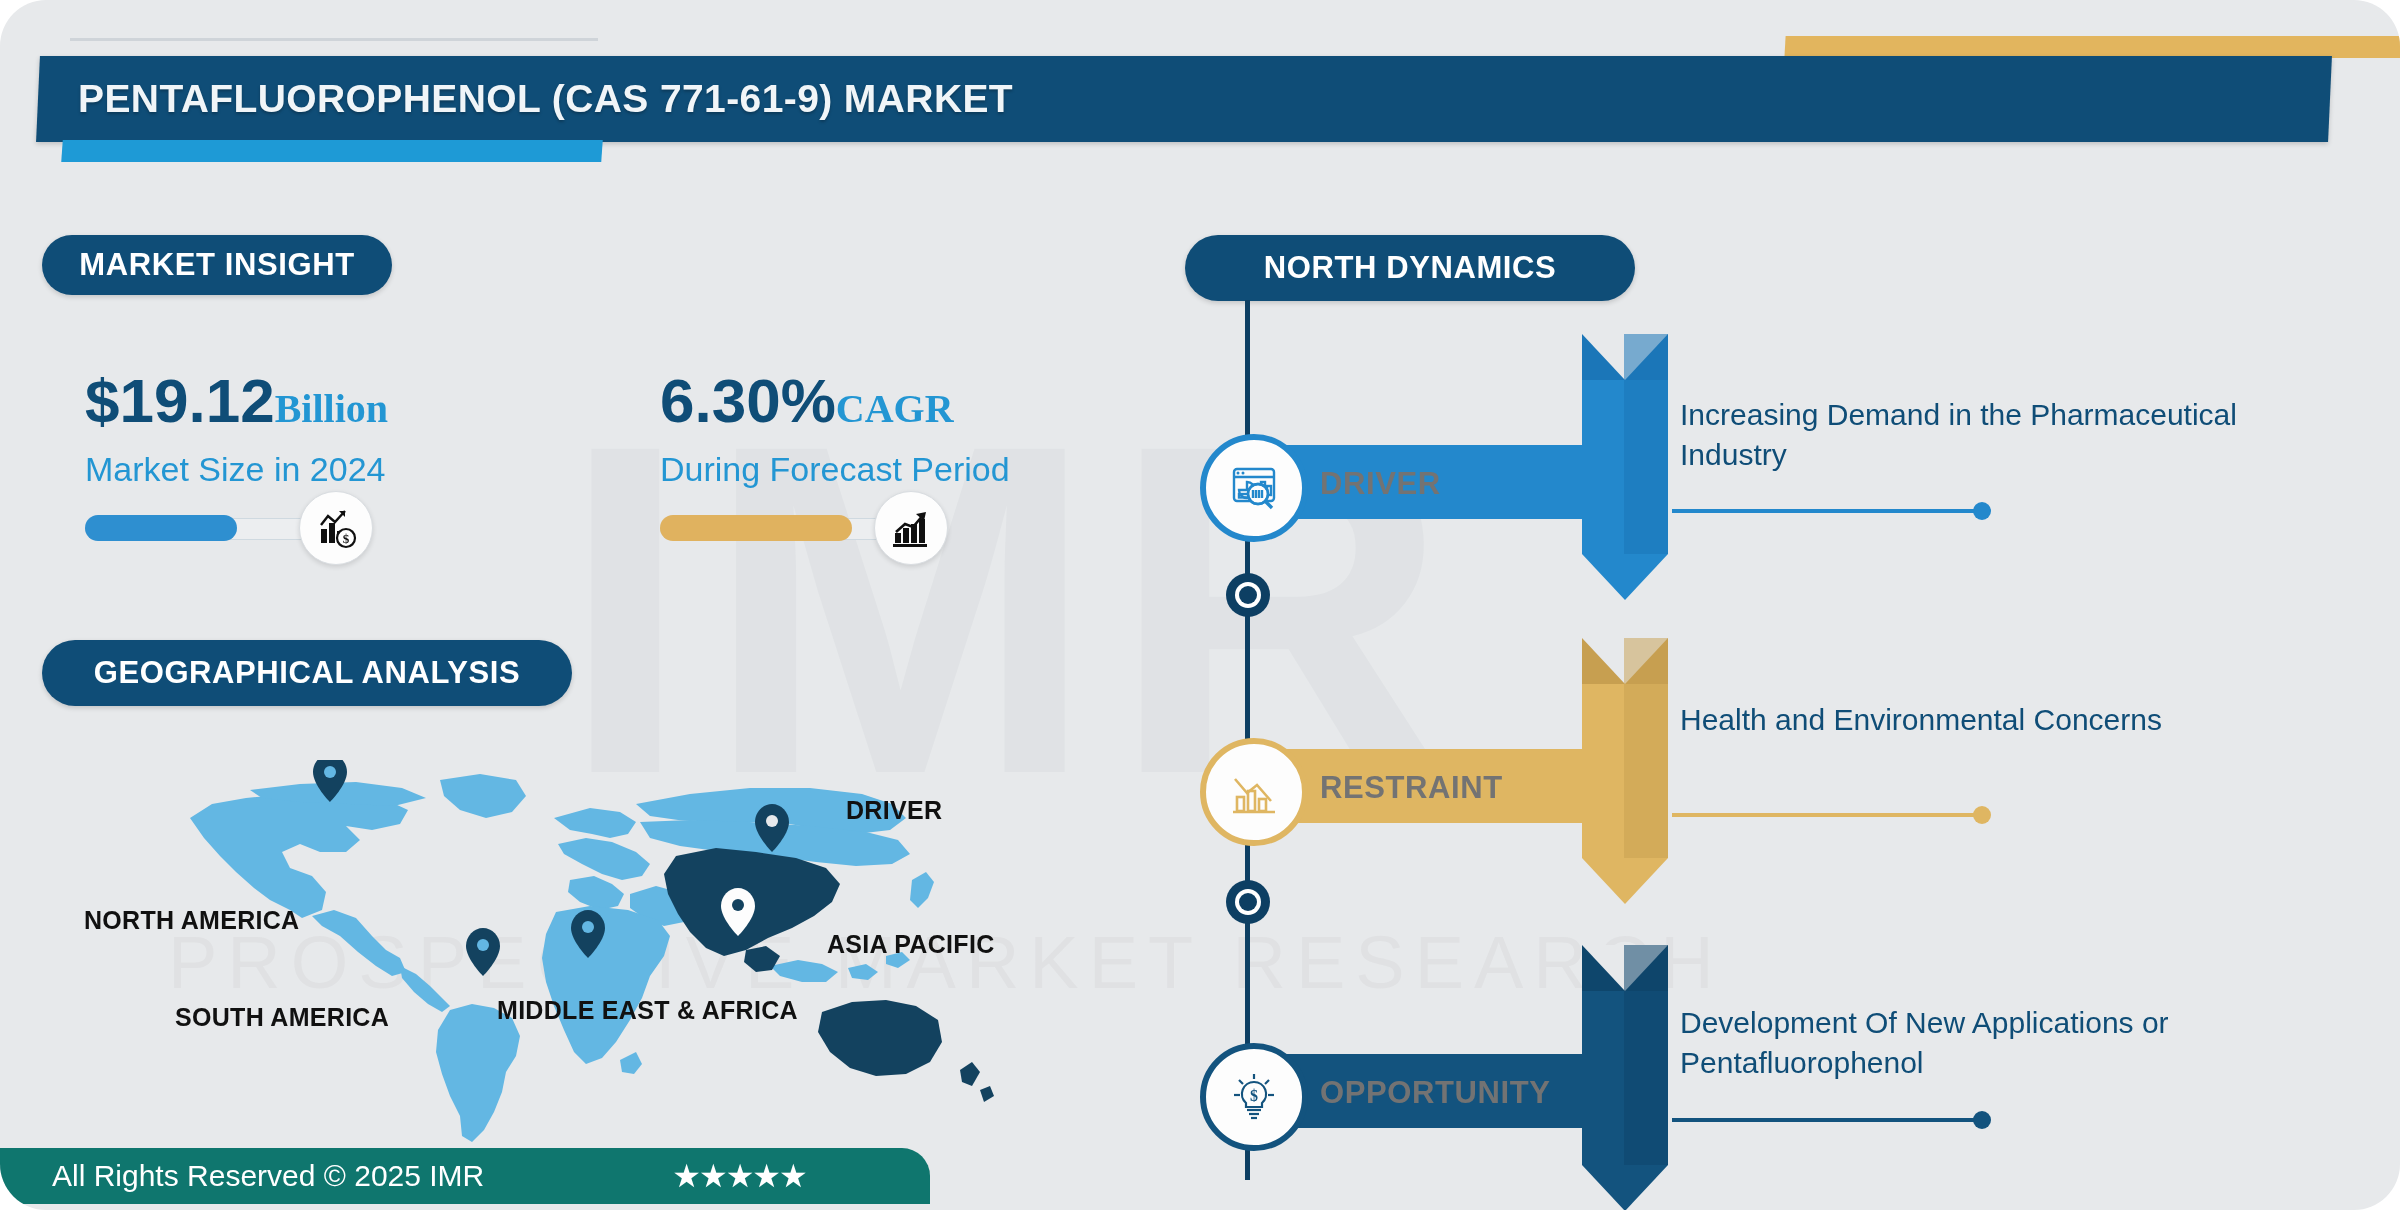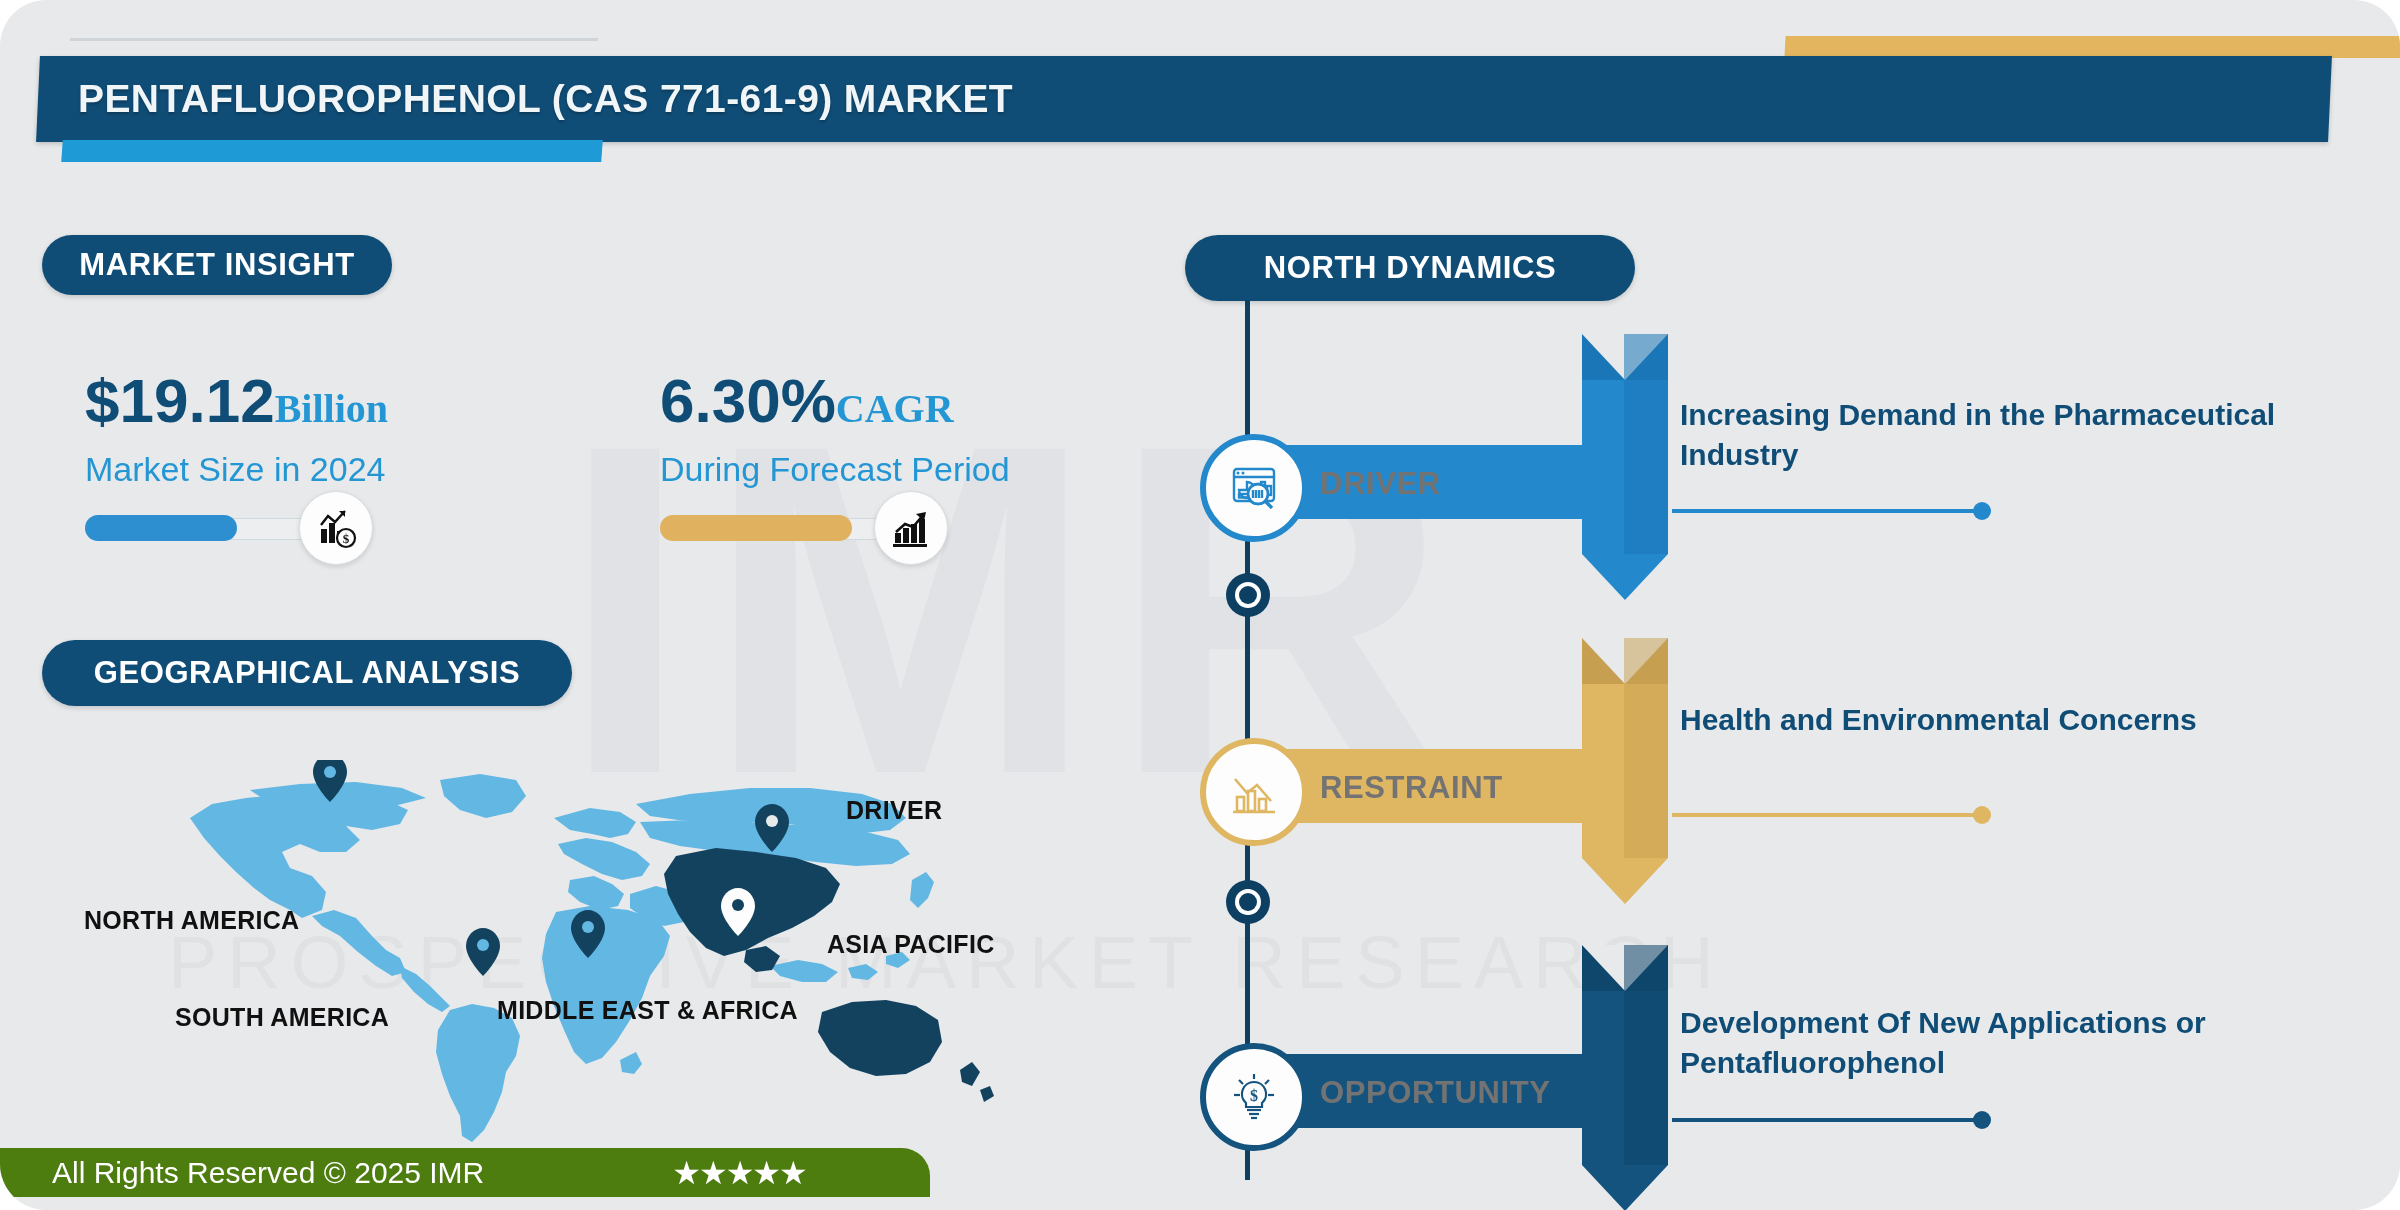--- a/index.html
+++ b/index.html
@@ -122,31 +122,31 @@
     position:absolute;width:96px;height:96px;border-radius:50%;
     display:flex;align-items:center;justify-content:center;
     background:#fdfdfd;
   }
   .tag-label{
     position:absolute;color:#737373;font-size:31px;font-weight:bold;letter-spacing:.6px;
     white-space:nowrap;
     text-align:center;
   }
   .dyn-text{
-    position:absolute;color:#0f4d77;font-size:30px;font-weight:bold;line-height:1.33;
+    position:absolute;color:#0f4d77;font-size:30px;font-weight:normal;line-height:1.33;
     width:640px;
   }
   .underline{position:absolute;height:4px;}
   .underline .knob{
     position:absolute;right:-9px;top:-7px;width:18px;height:18px;border-radius:50%;
   }
   
   #footer{
-    position:absolute;left:0;top:1148px;width:930px;height:49px;
-    background:#4d7c0f;border-radius:0 28px 0 0;
+    position:absolute;left:0;top:1148px;width:930px;height:56px;
+    background:#0f766e;border-radius:0 28px 0 0;
     display:flex;align-items:center;
   }
   #footer-text{
     margin-left:52px;color:#fff;font-size:30px;white-space:nowrap;
   }
   #footer-stars{
     margin-left:188px;color:#fff;font-size:32px;letter-spacing:-2px;
   }
 </style>
 </head>

